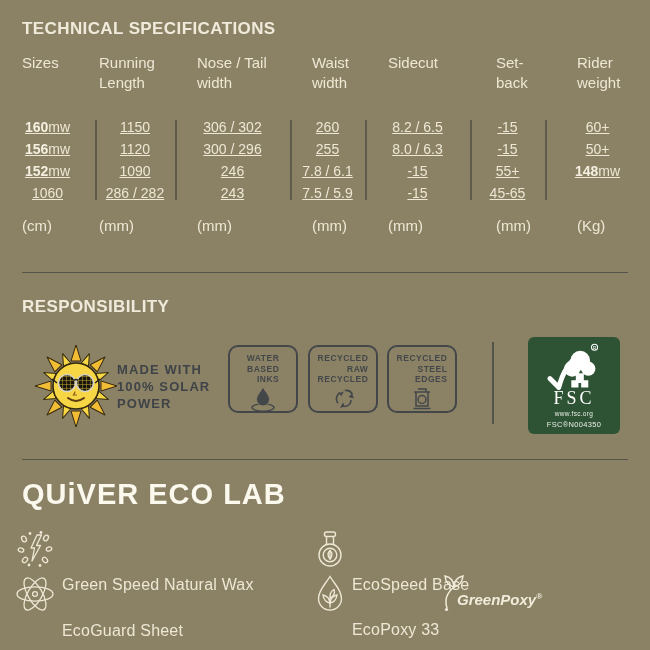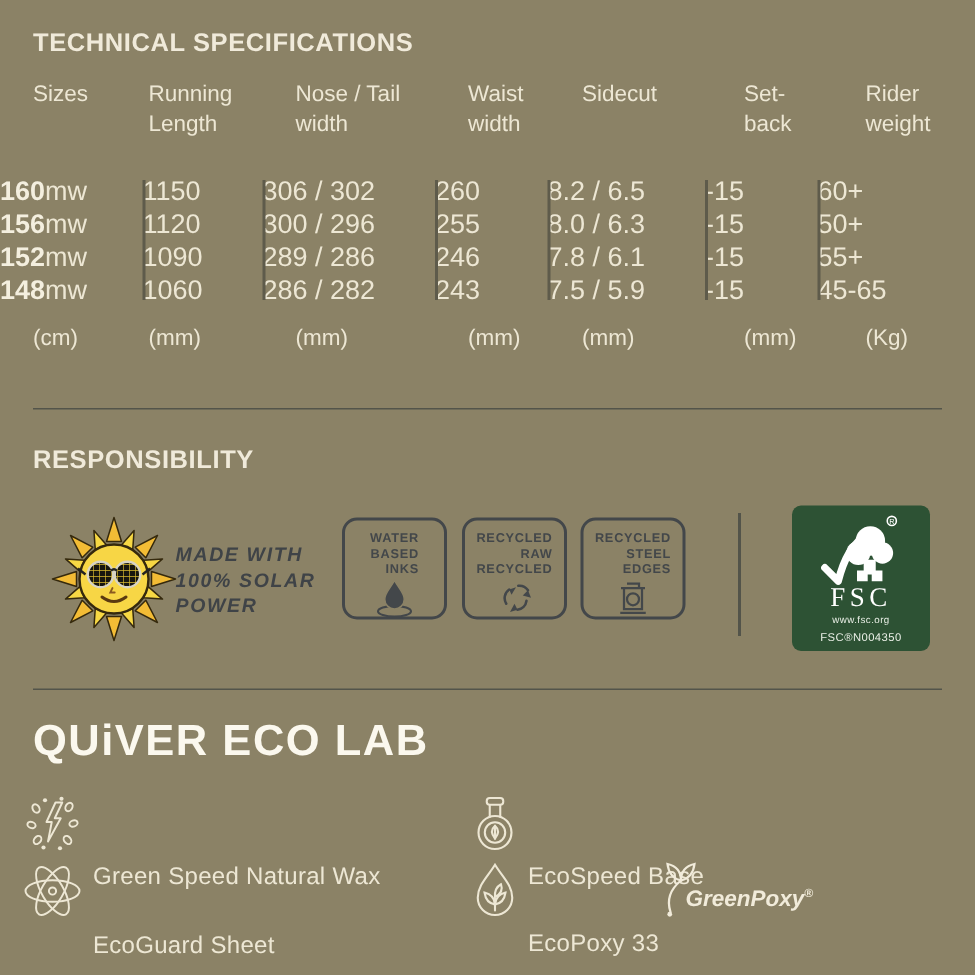--- a/index.html
+++ b/index.html
@@ -14,29 +14,29 @@
          grid-template-columns:95px 80px 115px 75px 105px 75px 105px;}
   .hdr{top:53px;}
   .hdr .cell{font-size:15px;line-height:20px;color:#EDE7D4;}
   .units{top:217px;}
   .units .cell{font-size:15px;color:#EDE7D4;}
   .cell.c1{padding-left:22px;}  .cell.c2{padding-left:4px;}
   .cell.c3{padding-left:22px;}  .cell.c4{padding-left:22px;}
   .cell.c5{padding-left:23px;}  .cell.c6{padding-left:26px;}
   .cell.c7{padding-left:32px;}
   .datarows{top:116px;grid-auto-rows:22px;}
-  .dcell{font-size:18px;line-height:22px;color:#EDE7D4;}
+  .dcell{text-align:center;font-size:14px;line-height:22px;color:#EDE7D4;text-decoration:underline;}
   .size-num{font-weight:bold;color:#F4EFDF;}
   .vdiv{position:absolute;top:120px;height:80px;width:2px;background:#5E5B4B;}
 
   .hrule{position:absolute;left:22px;width:606px;height:1px;background:#53544A;}
 
   
   .solar-text{position:absolute;left:117px;top:361px;font-size:13px;line-height:17px;
-              font-weight:bold;letter-spacing:1.1px;color:#3F4347;font-style:italic;}
+              font-weight:bold;letter-spacing:1.1px;color:#3F4347;}
   .badge{position:absolute;top:345px;width:70px;height:68px;border:2px solid #43474A;
          border-radius:10px;box-sizing:border-box;display:flex;flex-direction:column;
          align-items:center;justify-content:space-between;padding:6px 2px 5px 2px;}
   .badge .btxt{font-size:8.5px;line-height:10.5px;font-weight:bold;letter-spacing:.5px;
                color:#43474A;text-align:right;}
   .fsc{position:absolute;left:528px;top:337px;width:92px;height:97px;background:#2D5234;
        border-radius:6px;display:flex;flex-direction:column;align-items:center;}
   .fsc-brand{font-family:"Liberation Serif",serif;font-size:18px;letter-spacing:3px;
              color:#FFFFFF;line-height:18px;margin-top:-2px;}
   .fsc-site{font-size:6.5px;color:#E9EFE6;margin-top:3px;letter-spacing:.3px;}
@@ -102,21 +102,20 @@
     <div class="dcell"><span class="size-num">156</span><span>mw</span></div>
     <div class="dcell">1120</div>
     <div class="dcell">300 / 296</div>
     <div class="dcell">255</div>
     <div class="dcell">8.0 / 6.3</div>
     <div class="dcell">-15</div>
     <div class="dcell">50+</div>
 
     <div class="dcell"><span class="size-num">152</span><span>mw</span></div>
     <div class="dcell">1090</div>
-    <div class="dcell">289 / 286</div>
     <div class="dcell">246</div>
     <div class="dcell">7.8 / 6.1</div>
     <div class="dcell">-15</div>
     <div class="dcell">55+</div>
 
     <div class="dcell"><span class="size-num">148</span><span>mw</span></div>
     <div class="dcell">1060</div>
     <div class="dcell">286 / 282</div>
     <div class="dcell">243</div>
     <div class="dcell">7.5 / 5.9</div>

